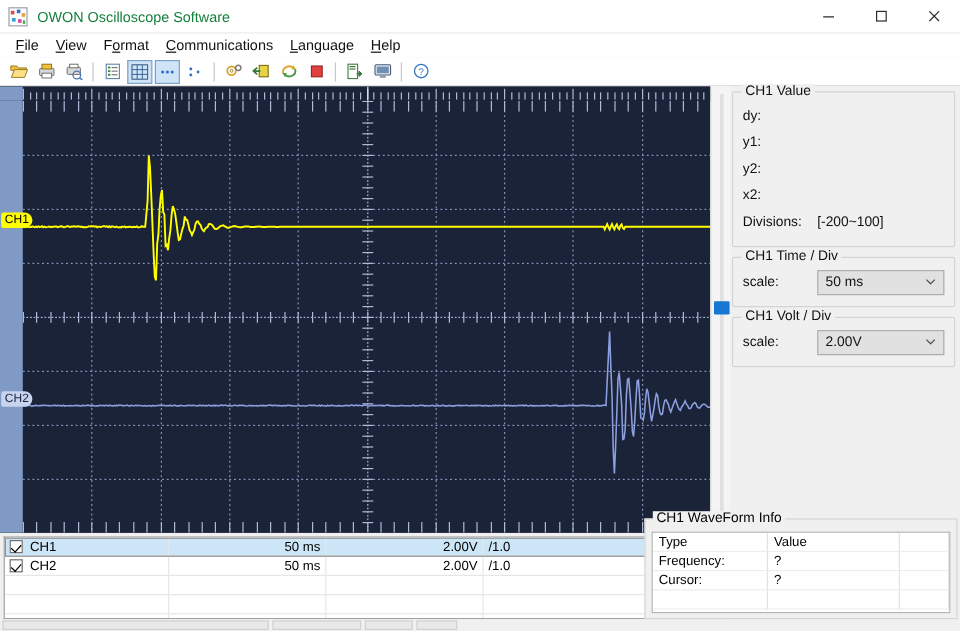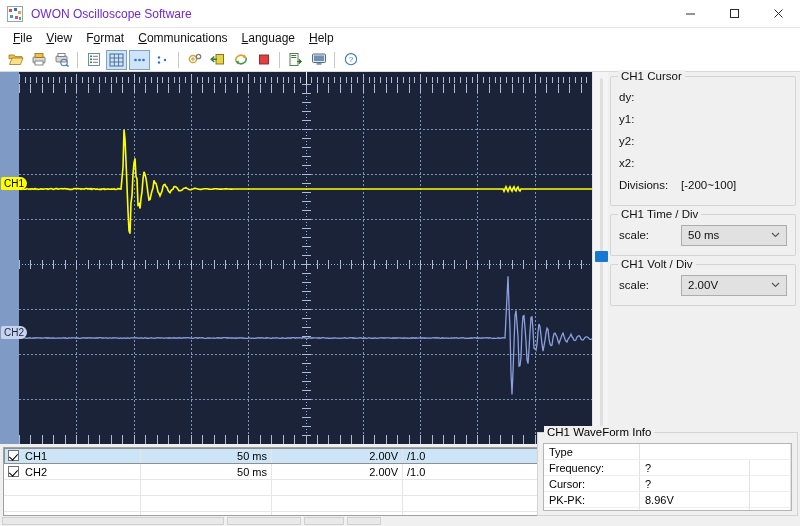--- a/index.html
+++ b/index.html
@@ -32,21 +32,21 @@
   .title-icon i {
     position: absolute; display: block;
   }
   .title-icon i:nth-child(1){ left:1px; top:2px; width:3px; height:3px; background:#e24a3f; }
   .title-icon i:nth-child(2){ left:6px; top:1px; width:3px; height:3px; background:#2f6fd0; }
   .title-icon i:nth-child(3){ left:10px; top:4px; width:3px; height:3px; background:#e2a33f; }
   .title-icon i:nth-child(4){ left:2px; top:8px; width:3px; height:3px; background:#2f9ed0; }
   .title-icon i:nth-child(5){ left:7px; top:9px; width:3px; height:3px; background:#d04a9e; }
   .title-icon i:nth-child(6){ left:11px; top:10px; width:2px; height:3px; background:#4fae4f; }
   .title-text {
-    font-size: 12px; color: #6d28d9; flex: 1 1 auto;
+    font-size: 12px; color: #15803d; flex: 1 1 auto;
     white-space: nowrap;
   }
   .wbtns { display: flex; height: 28px; }
   .wbtn {
     width: 44px; height: 28px;
     display: flex; align-items: center; justify-content: center;
     color: #2b2b2b;
   }
   .wbtn svg { display: block; }
 
@@ -854,21 +854,21 @@
       <div class="cell c-volt"></div>
       <div class="cell c-probe"></div>
     </div>
         </div>
 
     </div>
 
     <div class="right-col">
 
       <div class="group">
-        <div class="legend">CH1 Cursor</div>
+        <div class="legend">CH1 Value</div>
         <div id="cursor-fields">
             <div class="frow">
       <div class="flabel">dy:</div>
       <div class="fvalue"></div>
     </div>
             <div class="frow">
       <div class="flabel">y1:</div>
       <div class="fvalue"></div>
     </div>
             <div class="frow">
@@ -926,36 +926,32 @@
     <div class="sb-cell sb-4"></div>
   </div>
 
 </div>
 
 <div style="position:absolute; left:537px; top:432px; width:261px; height:84px;" class="wf-group">
   <div class="legend" style="position:absolute;top:-7px;left:6px;background:#f0f0f0;padding:0 3px;font-size:11.5px;">CH1 WaveForm Info</div>
   <div class="wf-table" id="wf-table">
       <div class="wf-row">
     <div class="wc wc-type">Type</div>
+    <div class="wc wc-value">Value</div>
     <div class="wc wc-rest"></div>
   </div>
       <div class="wf-row">
       <div class="wc wc-type">Frequency:</div>
       <div class="wc wc-value">?</div>
       <div class="wc wc-rest"></div>
     </div>
       <div class="wf-row">
       <div class="wc wc-type">Cursor:</div>
       <div class="wc wc-value">?</div>
       <div class="wc wc-rest"></div>
     </div>
       <div class="wf-row">
-      <div class="wc wc-type">PK-PK:</div>
-      <div class="wc wc-value">8.96V</div>
-      <div class="wc wc-rest"></div>
-    </div>
-      <div class="wf-row">
       <div class="wc wc-type"></div>
       <div class="wc wc-value"></div>
       <div class="wc wc-rest"></div>
     </div>
     </div>
 </div>
 
 </body></html>

